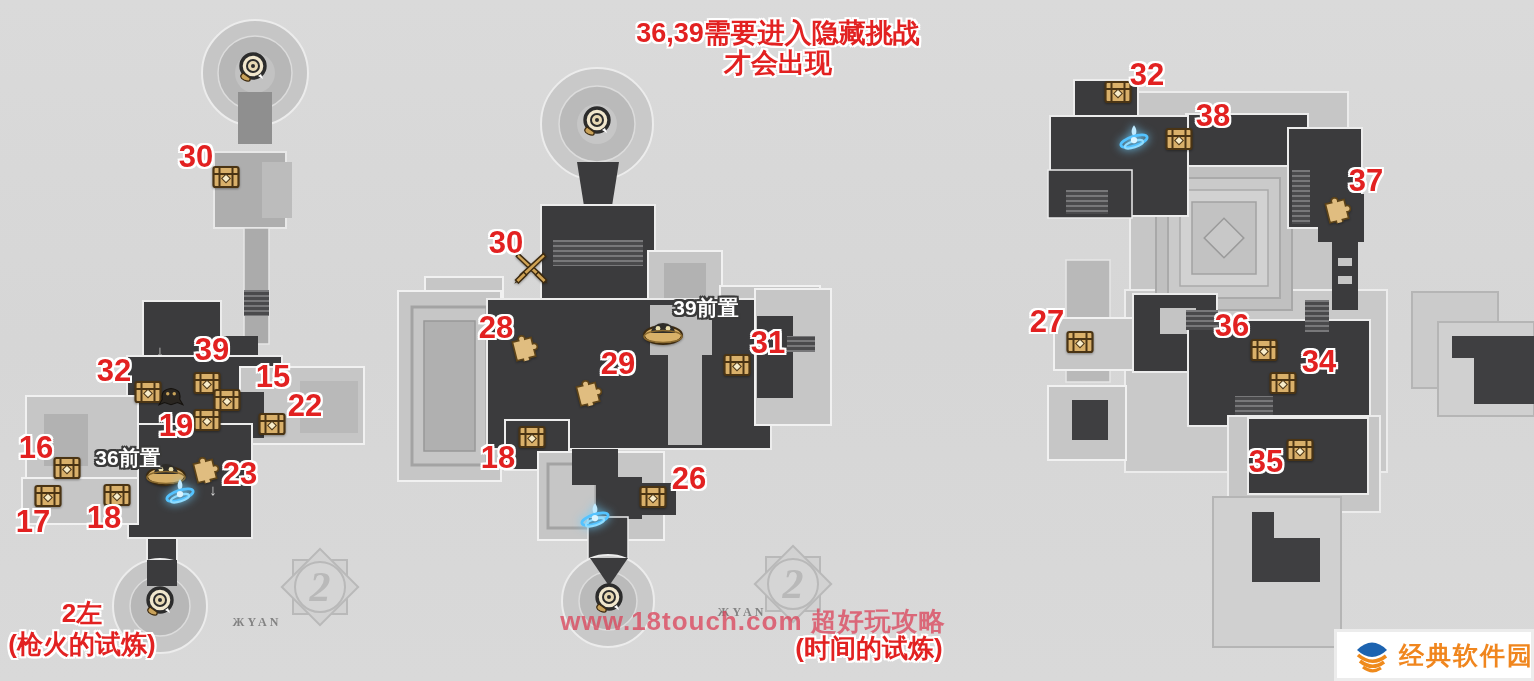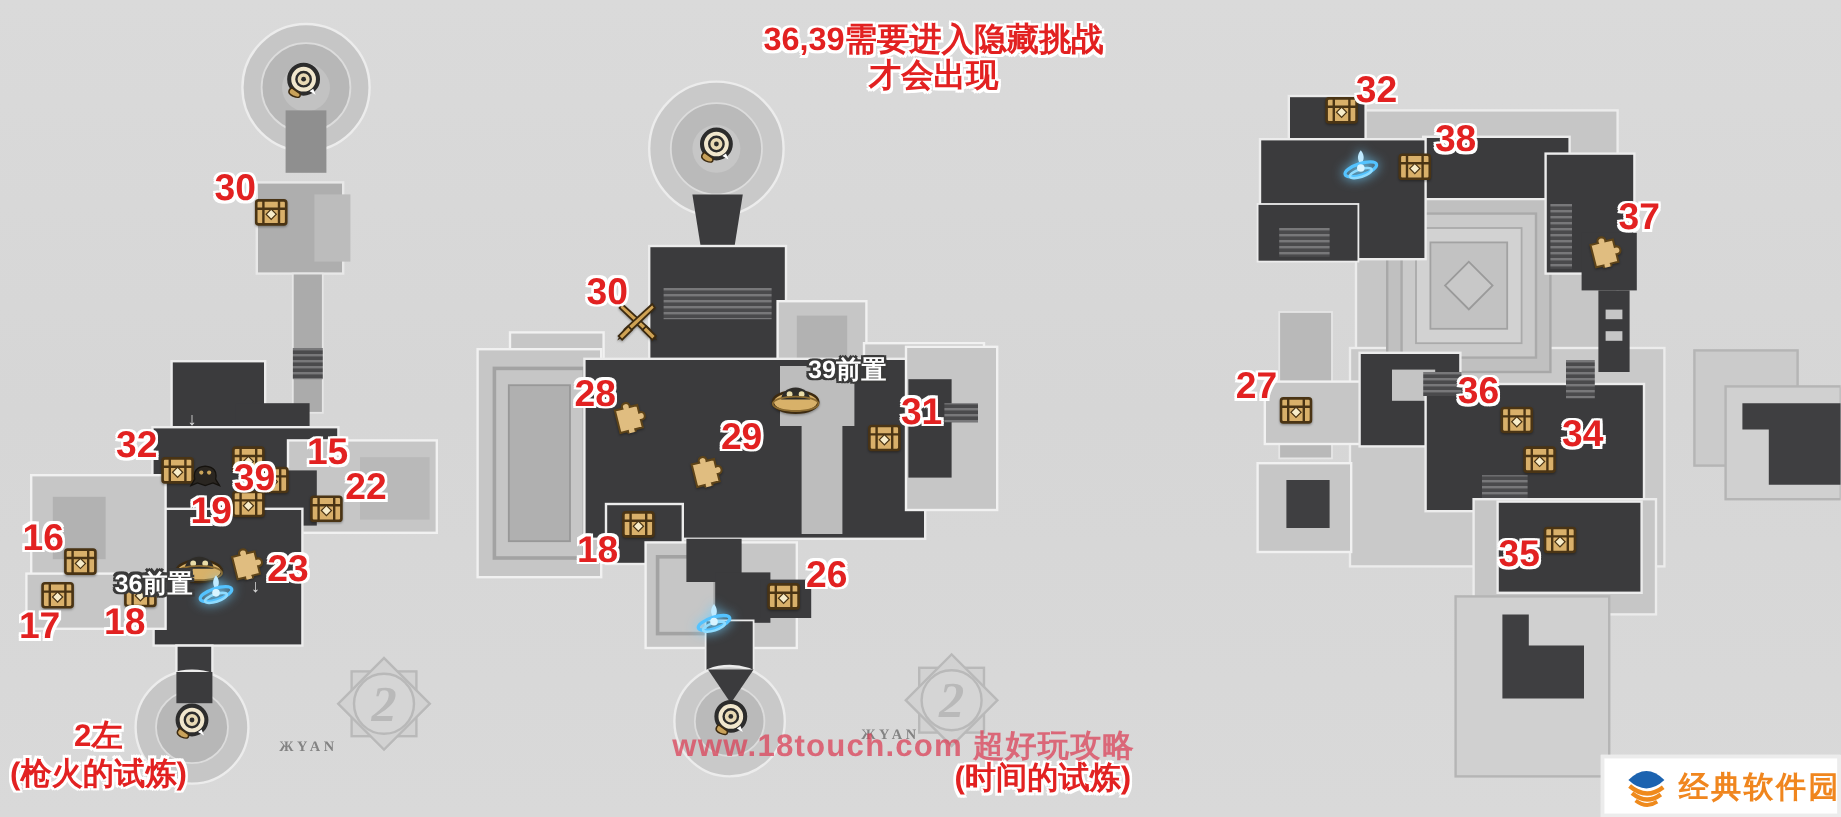--- a/index.html
+++ b/index.html
@@ -339,42 +339,42 @@
           <path d="M4 13 q-2 -9 8 -10 q10 1 8 10 l3 5 -5 -2 -6 2 -6 -2 -5 2 z" fill="#2a2621" stroke="#15120e" stroke-width="1"></path>
           <circle cx="9" cy="8" r="1.6" fill="#caa45a"></circle>
           <circle cx="15" cy="8" r="1.6" fill="#caa45a"></circle>
         </svg></div>
       <div class="marker arrow" style="left: 160px; top: 350px;"><span>↓</span></div>
       <div class="marker arrow" style="left: 213px; top: 489px;"><span>↓</span></div>
     </div>
   <div id="label-layer">
       <span class="lbl num" style="left: 196px; top: 157px;">30</span>
       <span class="lbl num" style="left: 114px; top: 371px;">32</span>
-      <span class="lbl num" style="left: 212px; top: 350px; margin-top: 48px;">39</span>
+      <span class="lbl num" style="left: 212px; top: 350px;">39</span>
       <span class="lbl num" style="left: 263px; top: 377px; margin-left: 10px;">15</span>
       <span class="lbl num" style="left: 305px; top: 406px;">22</span>
       <span class="lbl num" style="left: 176px; top: 426px;">19</span>
       <span class="lbl num" style="left: 36px; top: 448px;">16</span>
       <span class="lbl num" style="left: 240px; top: 474px;">23</span>
       <span class="lbl num" style="left: 33px; top: 522px;">17</span>
       <span class="lbl num" style="left: 104px; top: 518px;">18</span>
       <span class="lbl num" style="left: 506px; top: 243px;">30</span>
       <span class="lbl num" style="left: 496px; top: 328px;">28</span>
       <span class="lbl num" style="left: 618px; top: 364px;">29</span>
       <span class="lbl num" style="left: 768px; top: 343px;">31</span>
       <span class="lbl num" style="left: 498px; top: 458px;">18</span>
       <span class="lbl num" style="left: 689px; top: 479px;">26</span>
       <span class="lbl num" style="left: 1147px; top: 75px;">32</span>
       <span class="lbl num" style="left: 1213px; top: 116px;">38</span>
       <span class="lbl num" style="left: 1366px; top: 181px;">37</span>
       <span class="lbl num" style="left: 1047px; top: 322px;">27</span>
       <span class="lbl num" style="left: 1232px; top: 326px;">36</span>
       <span class="lbl num" style="left: 1319px; top: 362px;">34</span>
       <span class="lbl num" style="left: 1266px; top: 462px;">35</span>
-      <span class="lbl white" style="left: 128px; top: 458px; margin-top: 28px;">36前置</span>
+      <span class="lbl white" style="left: 128px; top: 458px;">36前置</span>
       <span class="lbl white" style="left: 706px; top: 308px;">39前置</span>
     </div>
 
   <div class="top-note">
     <div>36,39需要进入隐藏挑战</div>
     <div>才会出现</div>
   </div>
 
   <div class="trial-left">
     <div>2左</div>

